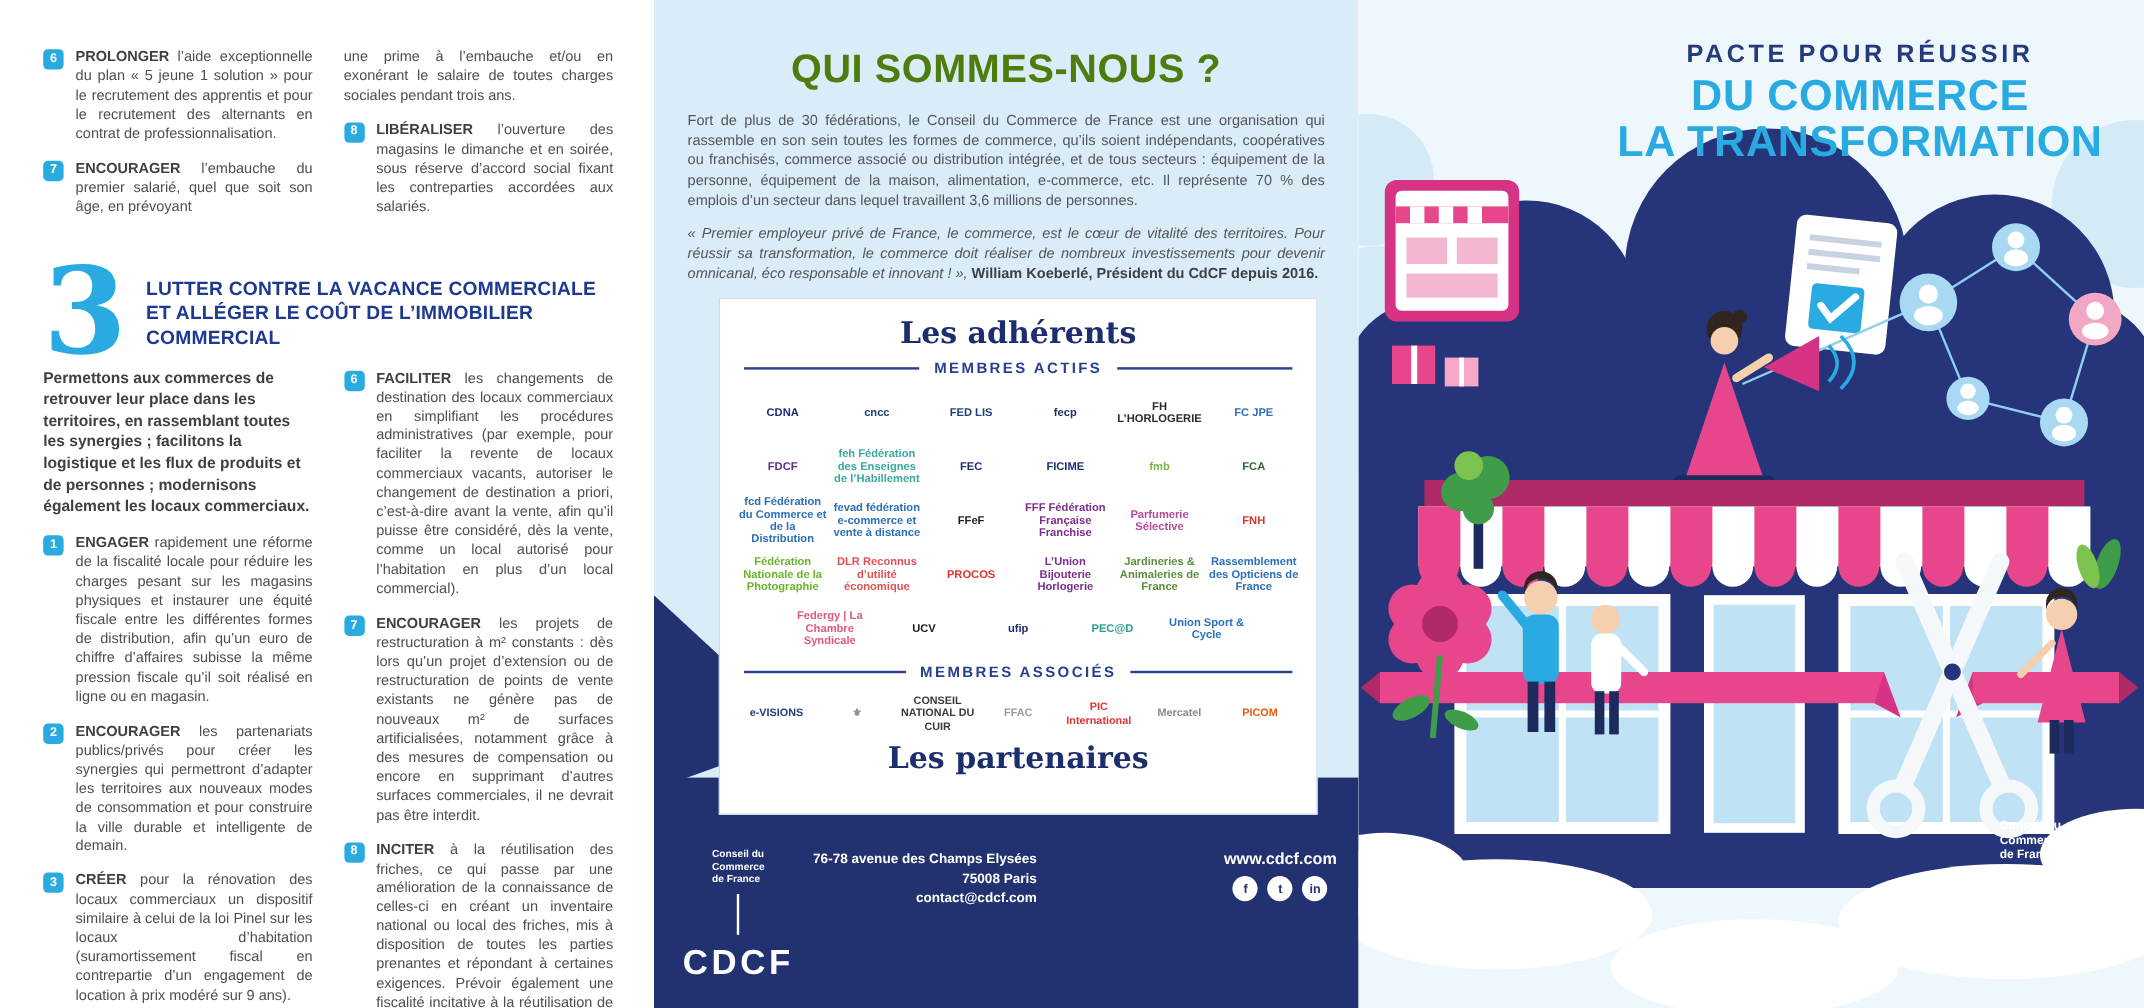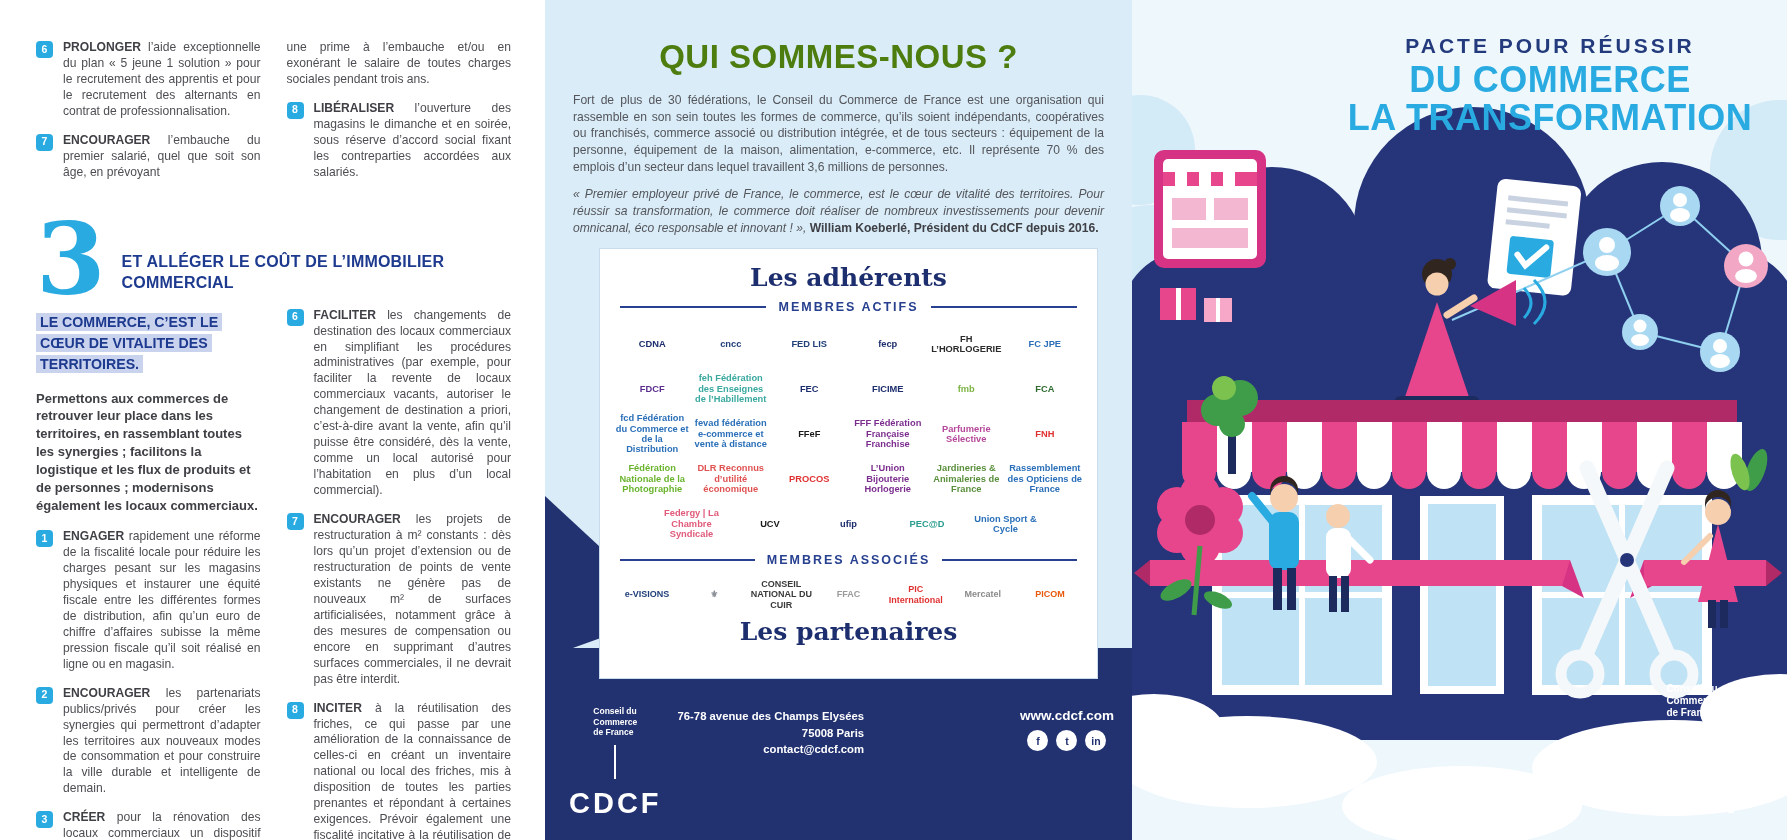--- a/index.html
+++ b/index.html
@@ -91,28 +91,27 @@
               <span class="badge">8</span>
               <b>LIBÉRALISER</b> <span>l’ouverture des magasins le dimanche et en soirée, sous réserve d’accord social fixant les contreparties accordées aux salariés.</span>
             </div>
           </div>
       </div>
     </div>
 
     <div class="sec3">
       <span class="big3">3</span>
       <h2>
-        <br>
+        <span>LUTTER CONTRE LA VACANCE COMMERCIALE</span><br>
         <span>ET ALLÉGER LE COÛT DE L’IMMOBILIER COMMERCIAL</span>
       </h2>
     </div>
 
     <div class="cols">
       <div class="col">
-        <div class="hl-wrap"><span class="highlight">LE COMMERCE, C’EST LE CŒUR DE VITALITE DES TERRITOIRES.</span></div>
         <p class="intro">Permettons aux commerces de retrouver leur place dans les territoires, en rassemblant toutes les synergies ; facilitons la logistique et les flux de produits et de personnes ; modernisons également les locaux commerciaux.</p>
         <div>
 
             <div class="item">
               <span class="badge">1</span>
               <b>ENGAGER</b> <span>rapidement une réforme de la fiscalité locale pour réduire les charges pesant sur les magasins physiques et instaurer une équité fiscale entre les différentes formes de distribution, afin qu’un euro de chiffre d’affaires subisse la même pression fiscale qu’il soit réalisé en ligne ou en magasin.</span>
             </div>
 
             <div class="item">
               <span class="badge">2</span>

